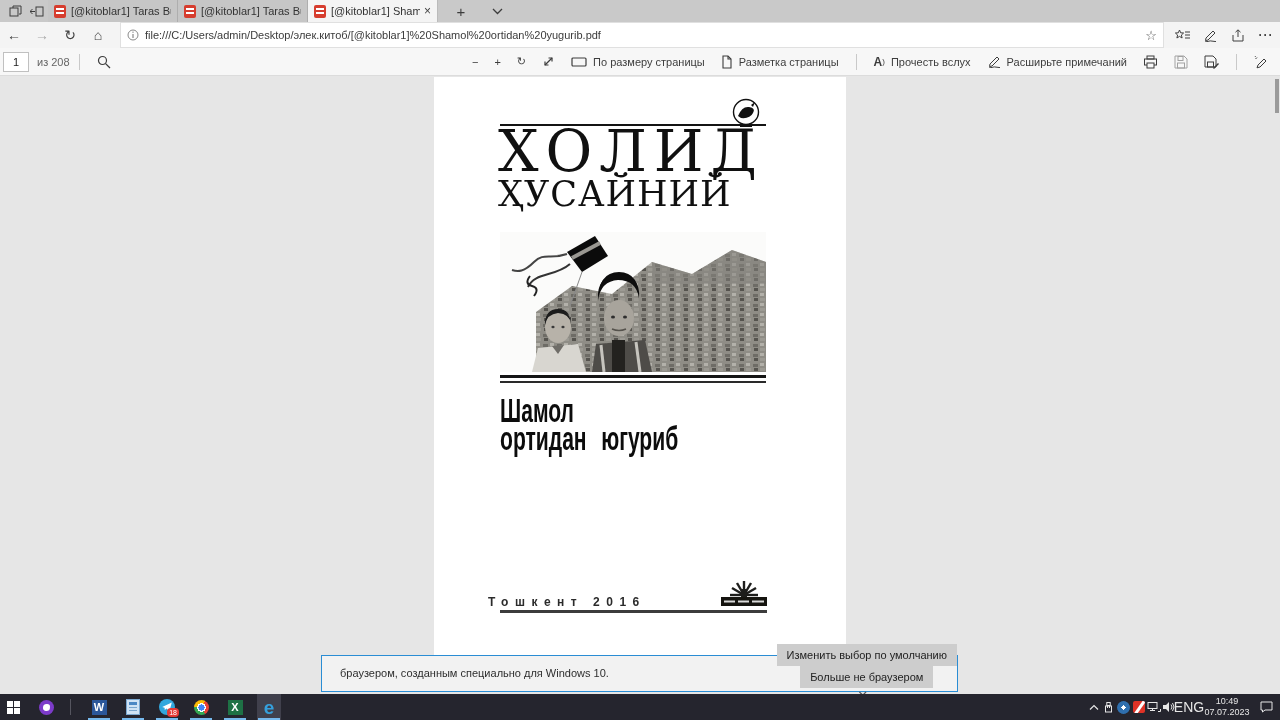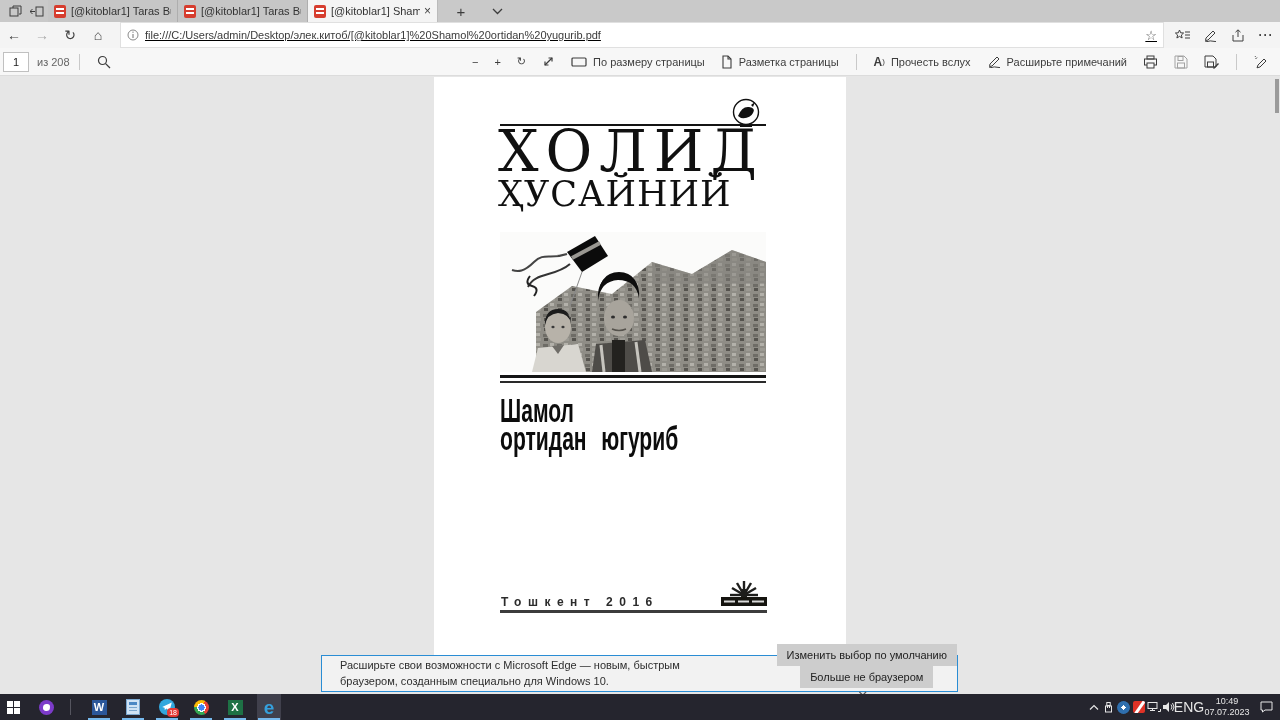--- a/index.html
+++ b/index.html
@@ -25,21 +25,21 @@
   .newtab { width:30px; margin-left:8px; font-size:15px; }
   .tablist { width:30px; margin-left:6px; }
 
   
   .addrbar { position:absolute; left:0; top:22px; width:1280px; height:26px;
              background:#f4f4f4; display:flex; align-items:center; }
   .nav-btn { width:28px; height:26px; display:flex; align-items:center; justify-content:center;
              font-size:14px; color:#3f3f3f; }
   .nav-btn.disabled { color:#a9a9a9; }
   .url-field { flex:1; height:22px; background:#fff; border:1px solid #e0e0e0; margin:0 4px 0 8px;
-               display:flex; align-items:center; padding:12px 6px;text-decoration:underline; }
+               display:flex; align-items:center; padding:12px 6px; }
   .url-text { font-size:11px; color:#3b3b3b; flex:1; white-space:nowrap; overflow:hidden; }
   .url-star { font-size:13px; color:#555; margin-left:6px; }
   .addr-icons { display:flex; }
   .dots { letter-spacing:1px; font-weight:bold; font-size:12px; }
 
   
   .pdfbar { position:absolute; left:0; top:48px; width:1280px; height:28px; background:#f7f7f7;
             border-bottom:1px solid #dcdcdc; display:flex; align-items:center; font-size:11px; color:#3d3d3d; }
   .pagebox { width:26px; height:20px; background:#fff; border:1px solid #c0c0c0; margin-left:3px;
              display:flex; align-items:center; justify-content:center; font-size:11px; color:#222; }
@@ -66,21 +66,21 @@
   .author2 { position:absolute; left:64px; top:100px; width:270px;
              font-family:"DejaVu Serif", serif; font-size:35px; letter-spacing:1px; color:#101010; line-height:1; }
   .cover-art { position:absolute; left:66px; top:155px; width:266px; height:140px; }
   .rule-double { position:absolute; left:66px; top:298px; width:266px; height:8px;
                  border-top:3px solid #151515; border-bottom:2px solid #2a2a2a; }
   .book-title { position:absolute; left:66px; color:#0c0c0c; font-weight:bold;
                 transform:scaleX(0.62); transform-origin:left center; white-space:nowrap;
                 font-size:34px; line-height:1; letter-spacing:0px; }
   .bt1 { top:316px; }
   .bt2 { top:344px; word-spacing:14px; }
-  .imprint { position:absolute; left:67px; top:518px; font-size:12px; letter-spacing:6.5px;
+  .imprint { position:absolute; left:54px; top:518px; font-size:12px; letter-spacing:6.5px;
              color:#2b2b2b; font-weight:600; }
   .rule-imprint { position:absolute; left:66px; top:533px; width:267px; height:3px; background:#3c3c3c; }
   .pub-logo { position:absolute; left:287px; top:502px; }
 
   
   .notif { position:absolute; left:321px; top:655px; width:637px; height:37px;
            background:#f2f2f2; border:1px solid #2a8dd4; display:flex; align-items:center; }
   .notif-text { font-size:11px; color:#2e2e2e; line-height:1.45; margin-left:18px; }
   .notif-btn { font-size:11px; color:#222; background:#cdcdcd; padding:5px 10px; margin-left:10px;
                white-space:nowrap; }
@@ -355,21 +355,20 @@
       <rect x="20" y="10" width="6" height="8" fill="#1d1d1b"></rect>
       <rect x="0" y="18" width="46" height="9" fill="#15140f"></rect>
       <rect x="3" y="21.5" width="11" height="2" fill="#d9d9d9"></rect>
       <rect x="17" y="21.5" width="11" height="2" fill="#d9d9d9"></rect>
       <rect x="31" y="21.5" width="12" height="2" fill="#d9d9d9"></rect>
     </svg>
   </div>
 
   <div class="notif" style="left:321px; top:578px;">
     <div class="notif-text">
-      <div>Расширьте свои возможности с Microsoft Edge — новым, быстрым</div>
       <div>браузером, созданным специально для Windows 10.</div>
     </div>
     <div style="margin-left:auto; display:flex; align-items:center;flex-direction:column;">
       <div class="notif-btn">Изменить выбор по умолчанию</div>
       <div class="notif-btn">Больше не браузером</div>
       <div class="notif-close">✕</div>
     </div>
   </div>
 </div>
 

